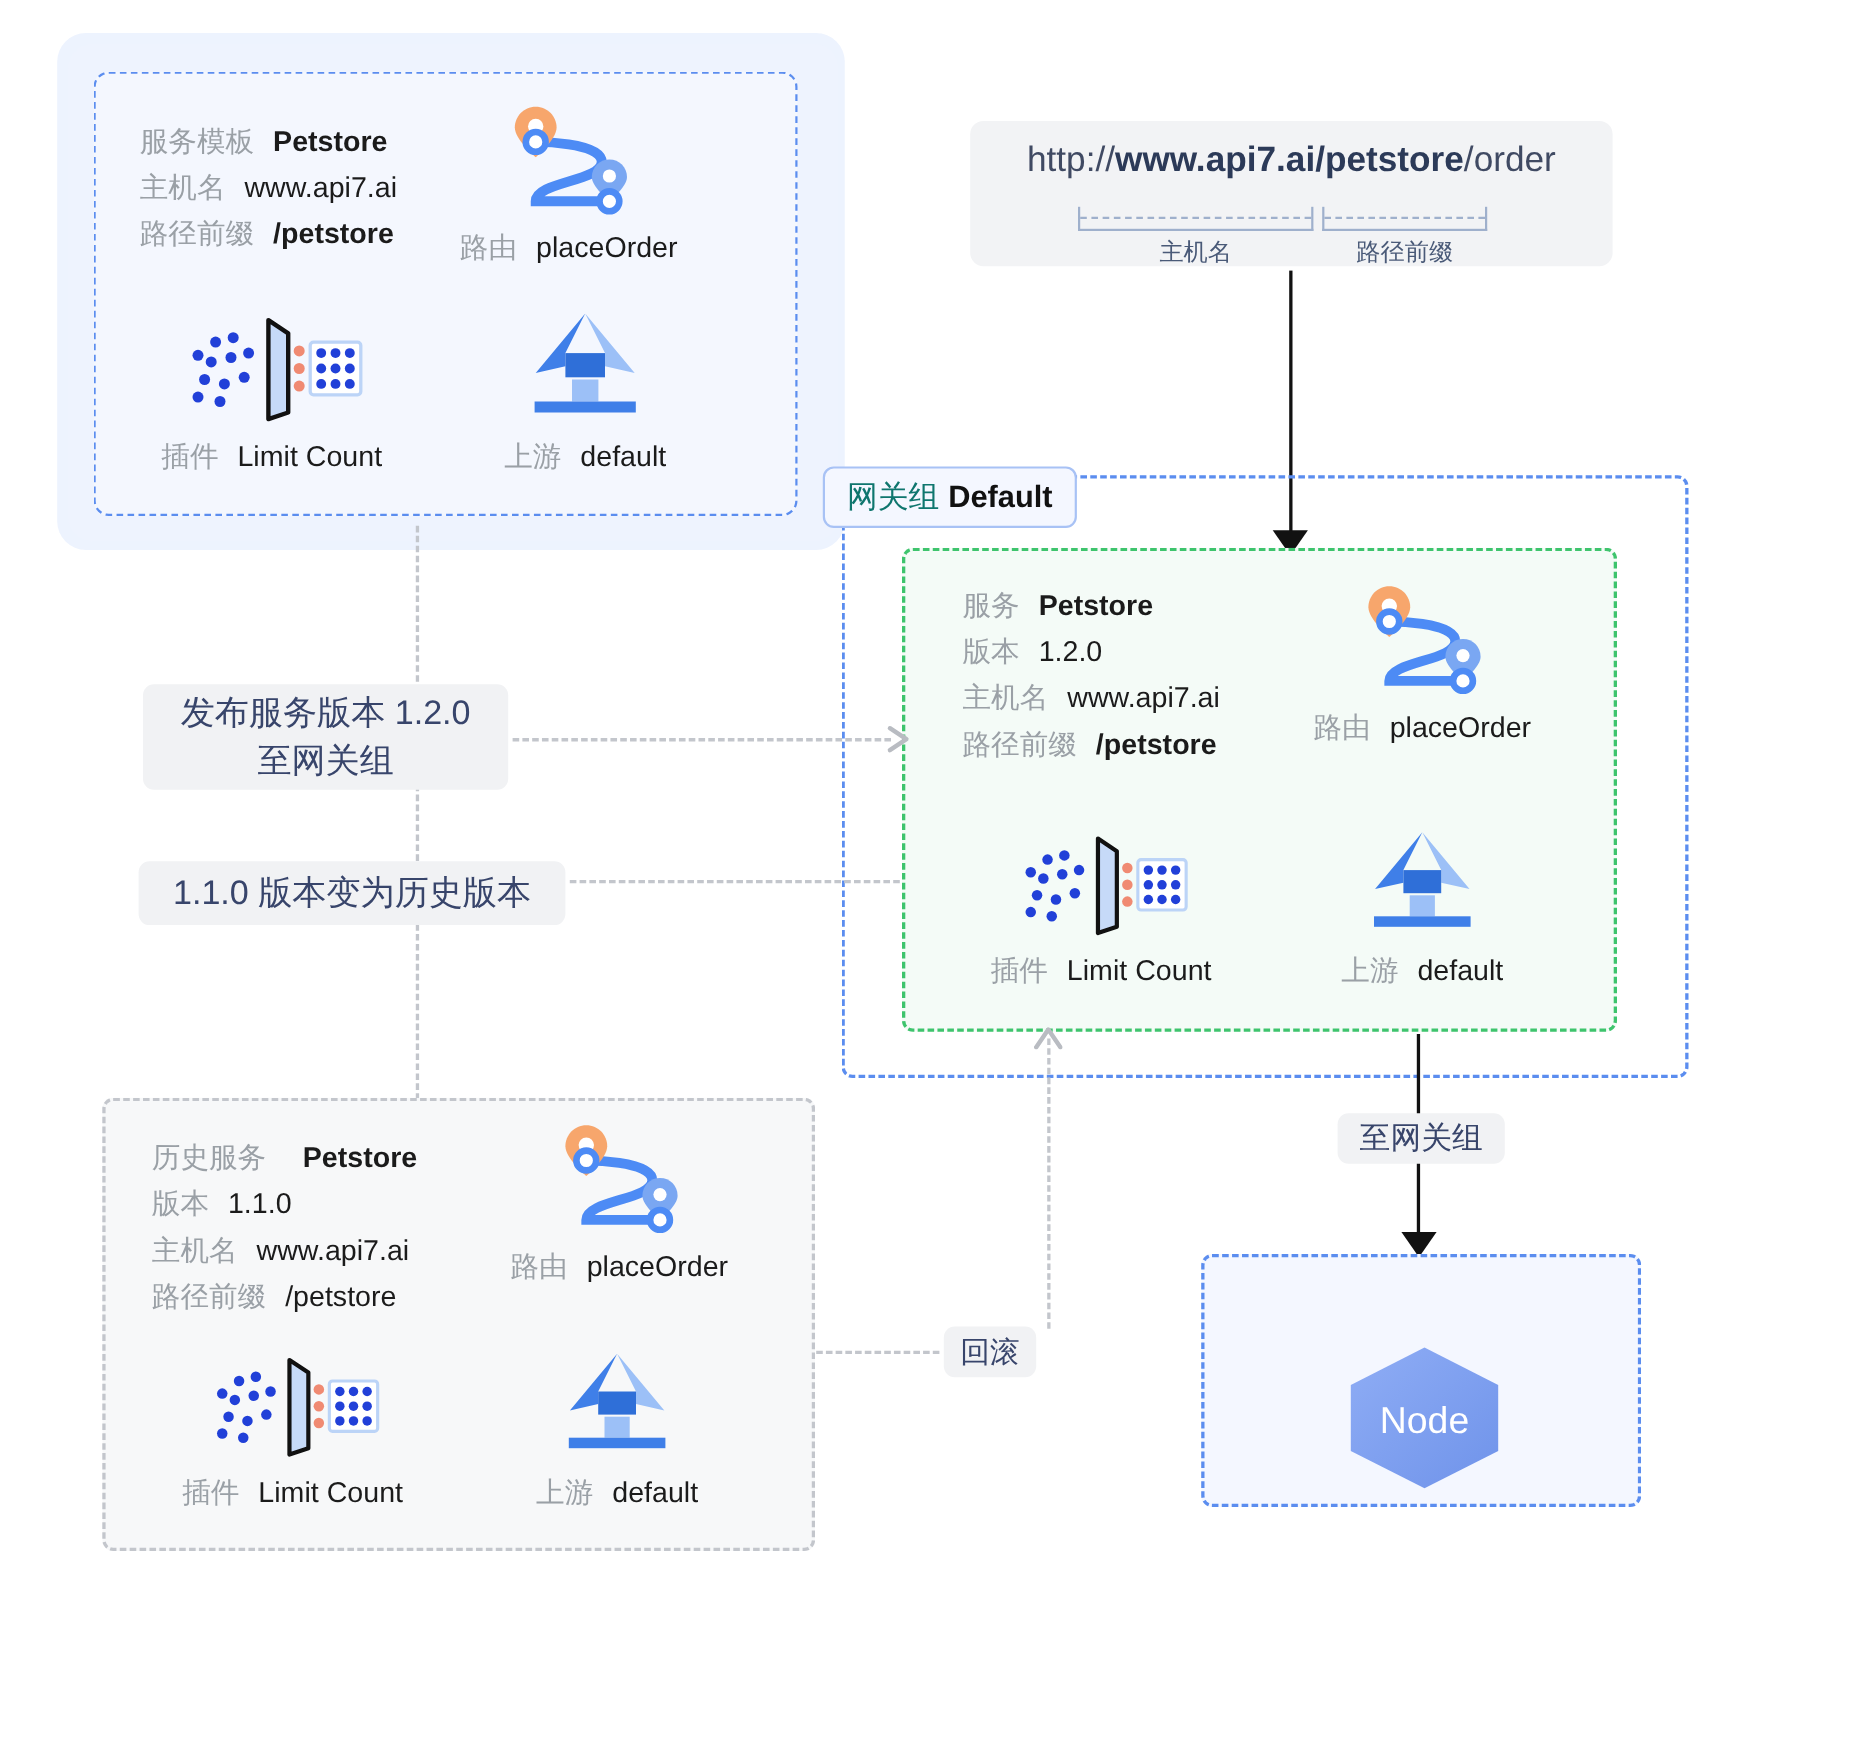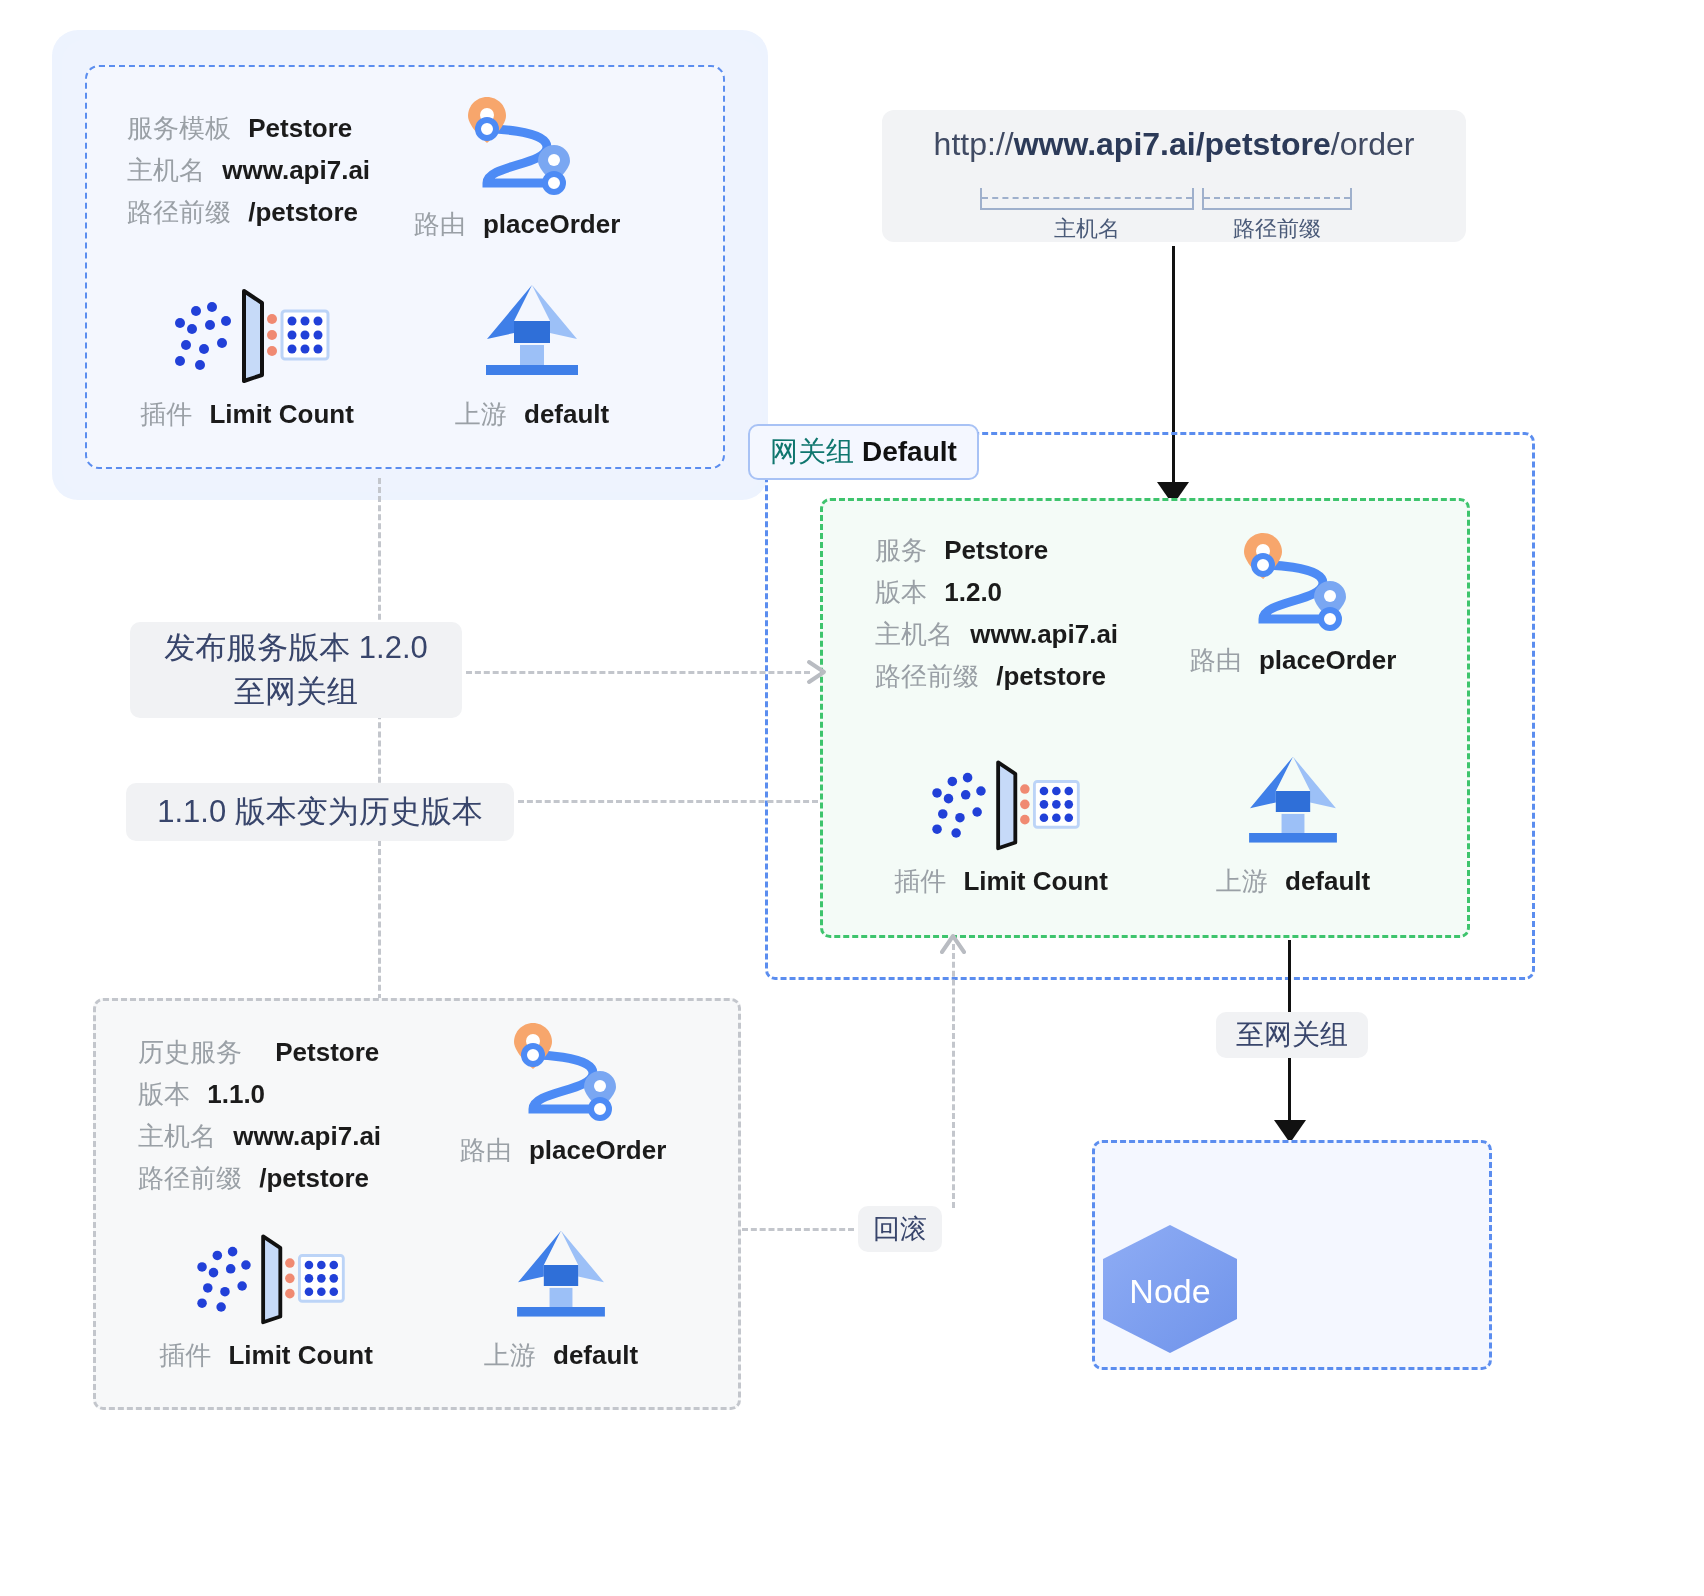--- a/index.html
+++ b/index.html
@@ -3,21 +3,21 @@
 <meta charset="utf-8">
 <style>
   html,body{margin:0;padding:0;background:#ffffff;}
   body{width:1704px;height:1596px;position:relative;overflow:hidden;
        font-family:"Liberation Sans","DejaVu Sans",sans-serif;}
   #stage{position:absolute;left:0;top:0;width:1704px;height:1596px;}
 
   
   .lbl-grey{color:#9aa0a6;}
   .lbl-dark{color:#1b1b1b;font-weight:bold;}
-  .lbl-plain{color:#1b1b1b;font-weight:bold;}
+  .lbl-plain{color:#1b1b1b;}
 
   
   #tpl-glow{position:absolute;left:52px;top:30px;width:716px;height:470px;
             background:#eaf1fe;border-radius:26px;filter:blur(0px);opacity:.85;}
   #tpl-glow2{position:absolute;left:62px;top:40px;width:700px;height:452px;
             background:#eef3fe;border-radius:22px;}
   #tpl-card{position:absolute;left:85px;top:65px;width:640px;height:404px;
             border:2px dashed #5b8def;border-radius:14px;box-sizing:border-box;
             background:rgba(255,255,255,0.35);}
   .card-lines{position:absolute;left:40px;top:40px;font-size:26px;line-height:42px;}
@@ -59,21 +59,21 @@
   #hist-card{position:absolute;left:93px;top:998px;width:648px;height:412px;
              border:3px dashed #c3c6cc;border-radius:10px;box-sizing:border-box;
              background:#f7f8f9;}
 
   
   #up-card{position:absolute;left:1092px;top:1140px;width:400px;height:230px;
            border:3px dashed #5b8def;border-radius:10px;box-sizing:border-box;
            background:#f4f7ff;}
   #up-title{position:absolute;left:0;top:18px;width:400px;text-align:center;
             font-size:28px;font-weight:bold;color:#111;white-space:nowrap;}
-  #hexwrap{position:absolute;left:0;top:78px;width:400px;}
+  #hexwrap{position:absolute;left:0;top:78px;width:400px;text-align:center;}
 
   
   .pill{position:absolute;background:#f1f2f4;border-radius:10px;
         color:#38456b;font-size:31px;display:flex;align-items:center;
         justify-content:center;text-align:center;line-height:44px;}
 
   
   .vline{position:absolute;border-left:3px dashed #c3c6cc;}
   .hline{position:absolute;border-top:3px dashed #c3c6cc;}
   .solid-v{position:absolute;background:#111;width:3px;}

